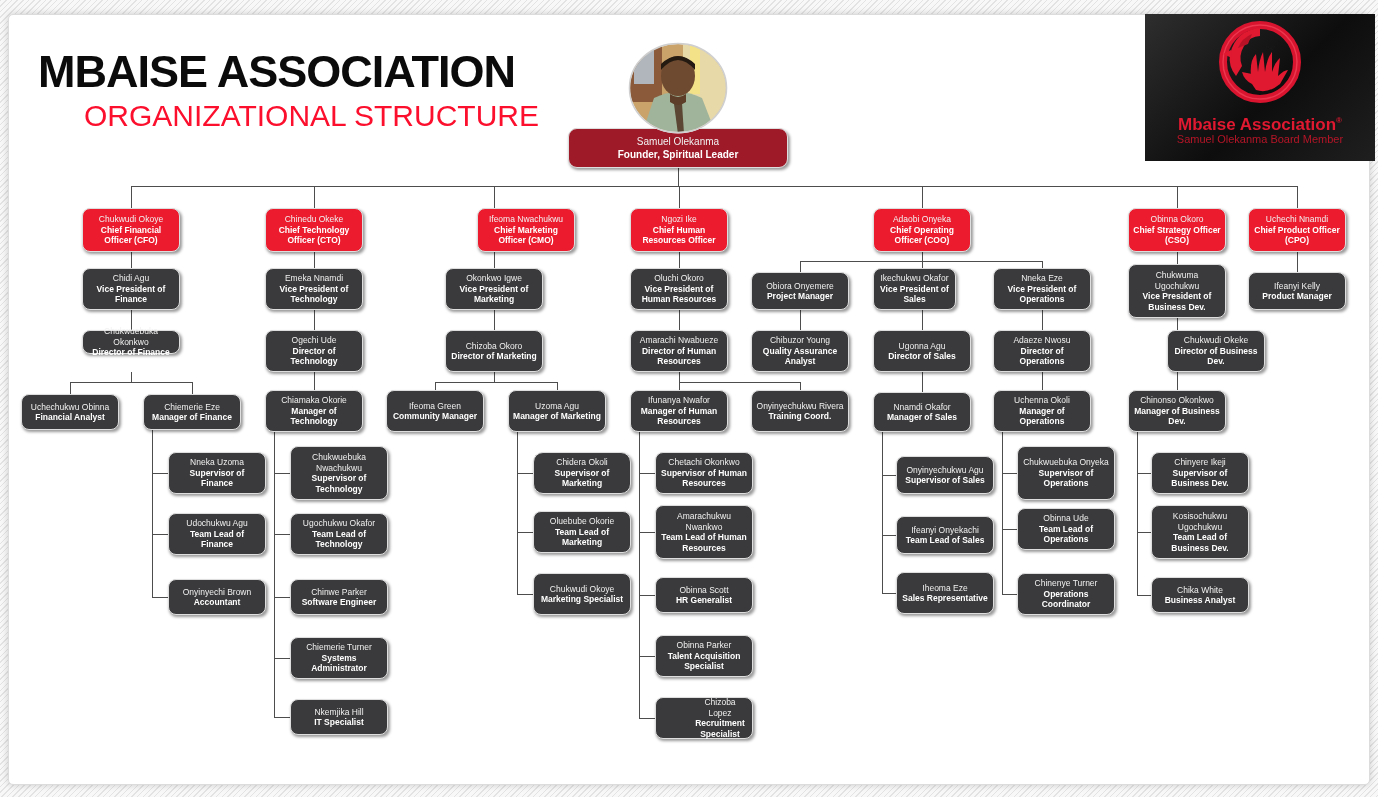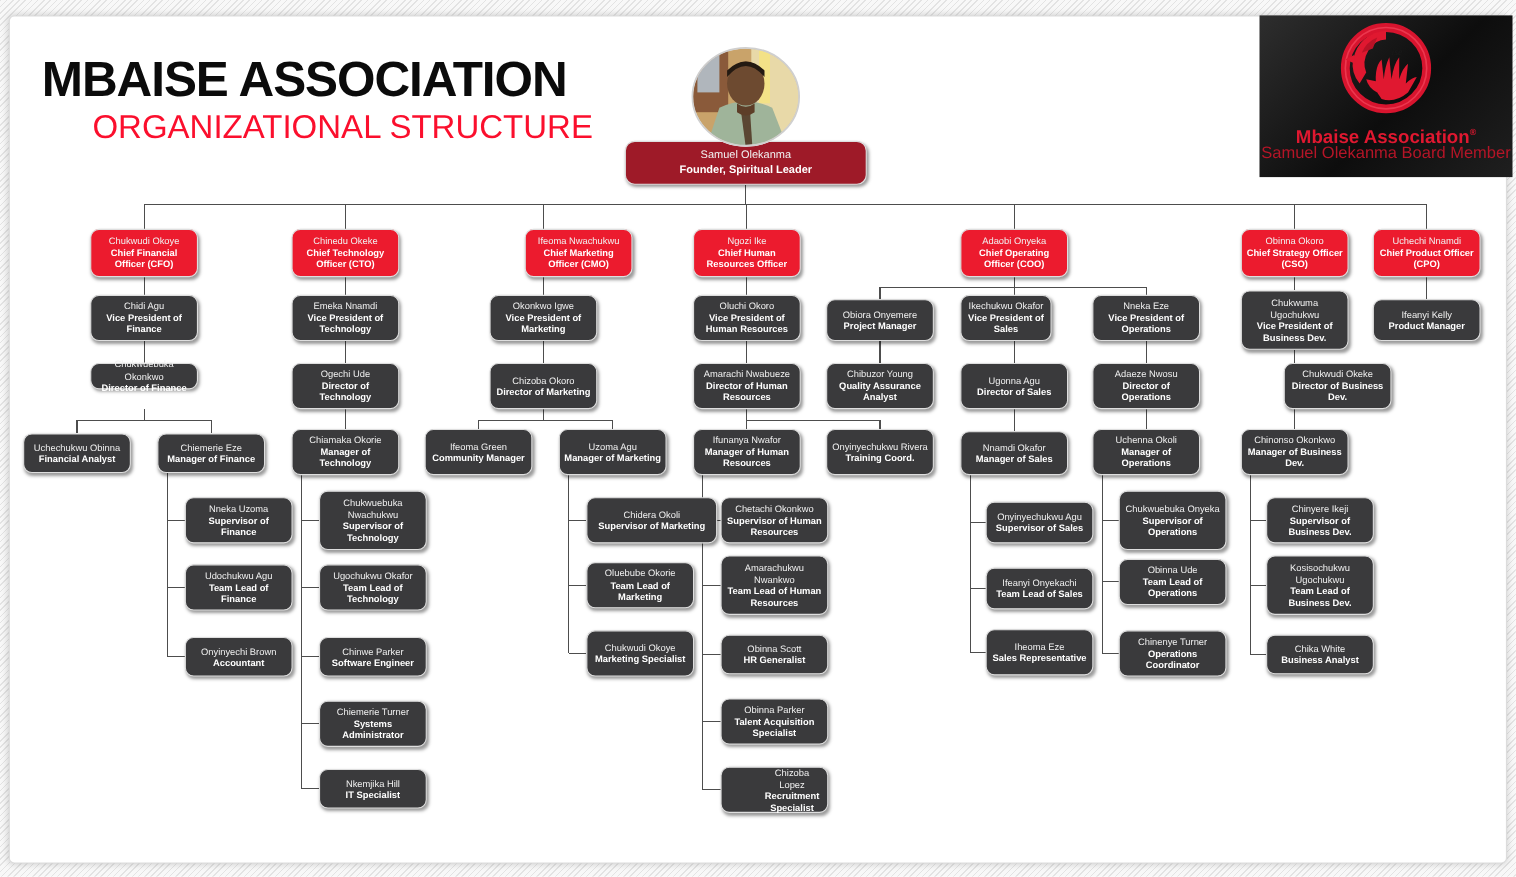--- a/index.html
+++ b/index.html
@@ -39,21 +39,21 @@
   .node-founder .nm{font-size:10px;line-height:13px;}
   .node-founder .ti{font-size:10px;line-height:13px;}
   .avatar{position:absolute;left:628px;top:42px;width:100px;height:92px;z-index:3;}
   .logo{
     position:absolute;left:1145px;top:14px;width:230px;height:147px;z-index:3;
     background:linear-gradient(135deg,#2e2e2e 0%,#0d0d0d 55%,#1f1f1f 100%);
     display:flex;flex-direction:column;align-items:center;justify-content:flex-start;
   }
   .logo .brand{font-size:17px;font-weight:700;color:#e01830;line-height:18px;margin-top:-2px;white-space:nowrap;}
   .logo .brand sup{font-size:8px;}
-  .logo .tagline{font-size:15px;font-weight:400;color:#b51527;line-height:11px;white-space:nowrap;}
+  .logo .tagline{font-size:11px;font-weight:400;color:#b51527;line-height:11px;white-space:nowrap;}
 </style>
 </head>
 <body>
 
 <div class="canvas">
   <div class="panel"></div>
 
   <div class="title">MBAISE ASSOCIATION</div>
   <div class="subtitle">ORGANIZATIONAL STRUCTURE</div>
 
@@ -163,21 +163,21 @@
         <div class="ti">Director of Marketing</div>
       </div>
       <div class="node node-staff" style="left: 386px; top: 390px; width: 98px; height: 42px;">
         <div class="nm">Ifeoma Green</div>
         <div class="ti">Community Manager</div>
       </div>
       <div class="node node-staff" style="left: 508px; top: 390px; width: 98px; height: 42px;">
         <div class="nm">Uzoma Agu</div>
         <div class="ti">Manager of Marketing</div>
       </div>
-      <div class="node node-staff" style="left: 533px; top: 452px; width: 119px; height: 42px;">
+      <div class="node node-staff" style="left: 533px; top: 452px; width: 98px; height: 42px; border-radius: 10px;">
         <div class="nm">Chidera Okoli</div>
         <div class="ti">Supervisor of Marketing</div>
       </div>
       <div class="node node-staff" style="left: 533px; top: 511px; width: 98px; height: 42px;">
         <div class="nm">Oluebube Okorie</div>
         <div class="ti">Team Lead of Marketing</div>
       </div>
       <div class="node node-staff" style="left: 533px; top: 573px; width: 98px; height: 42px;">
         <div class="nm">Chukwudi Okoye</div>
         <div class="ti">Marketing Specialist</div>

